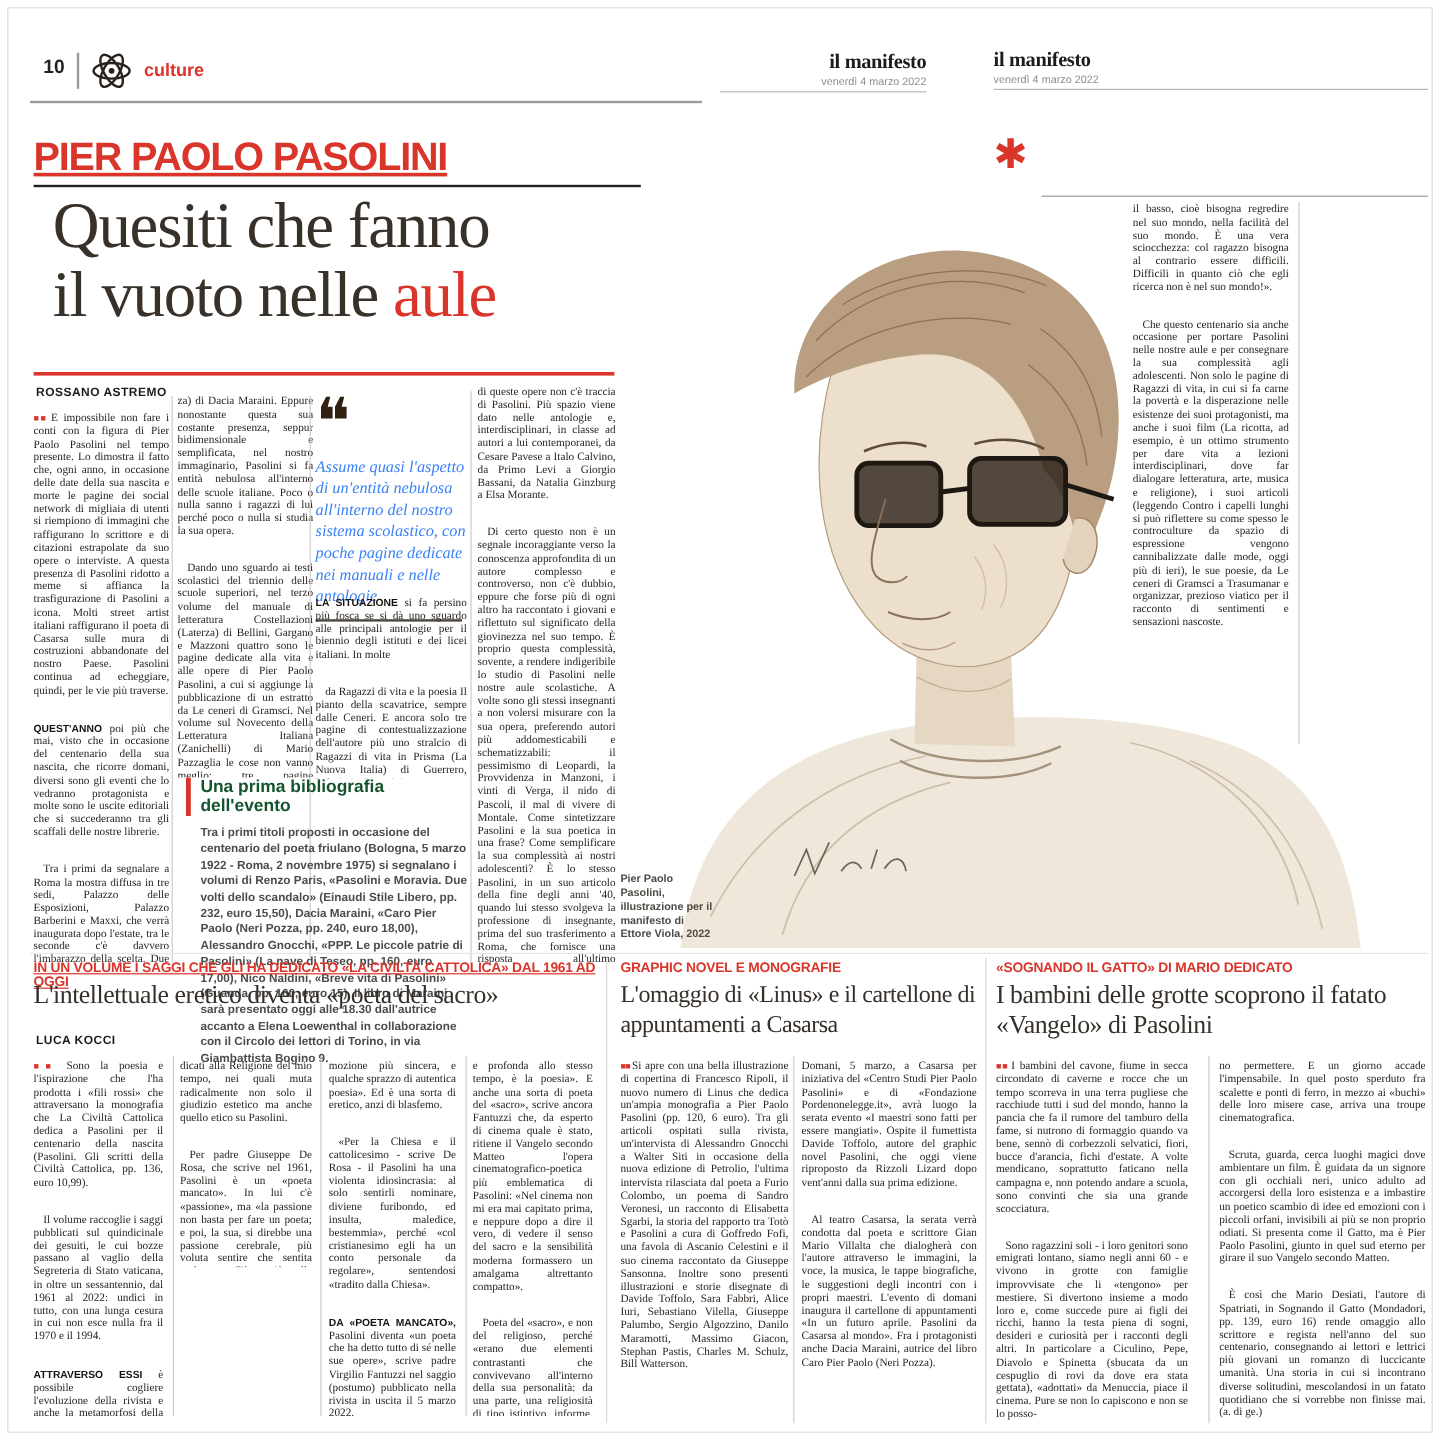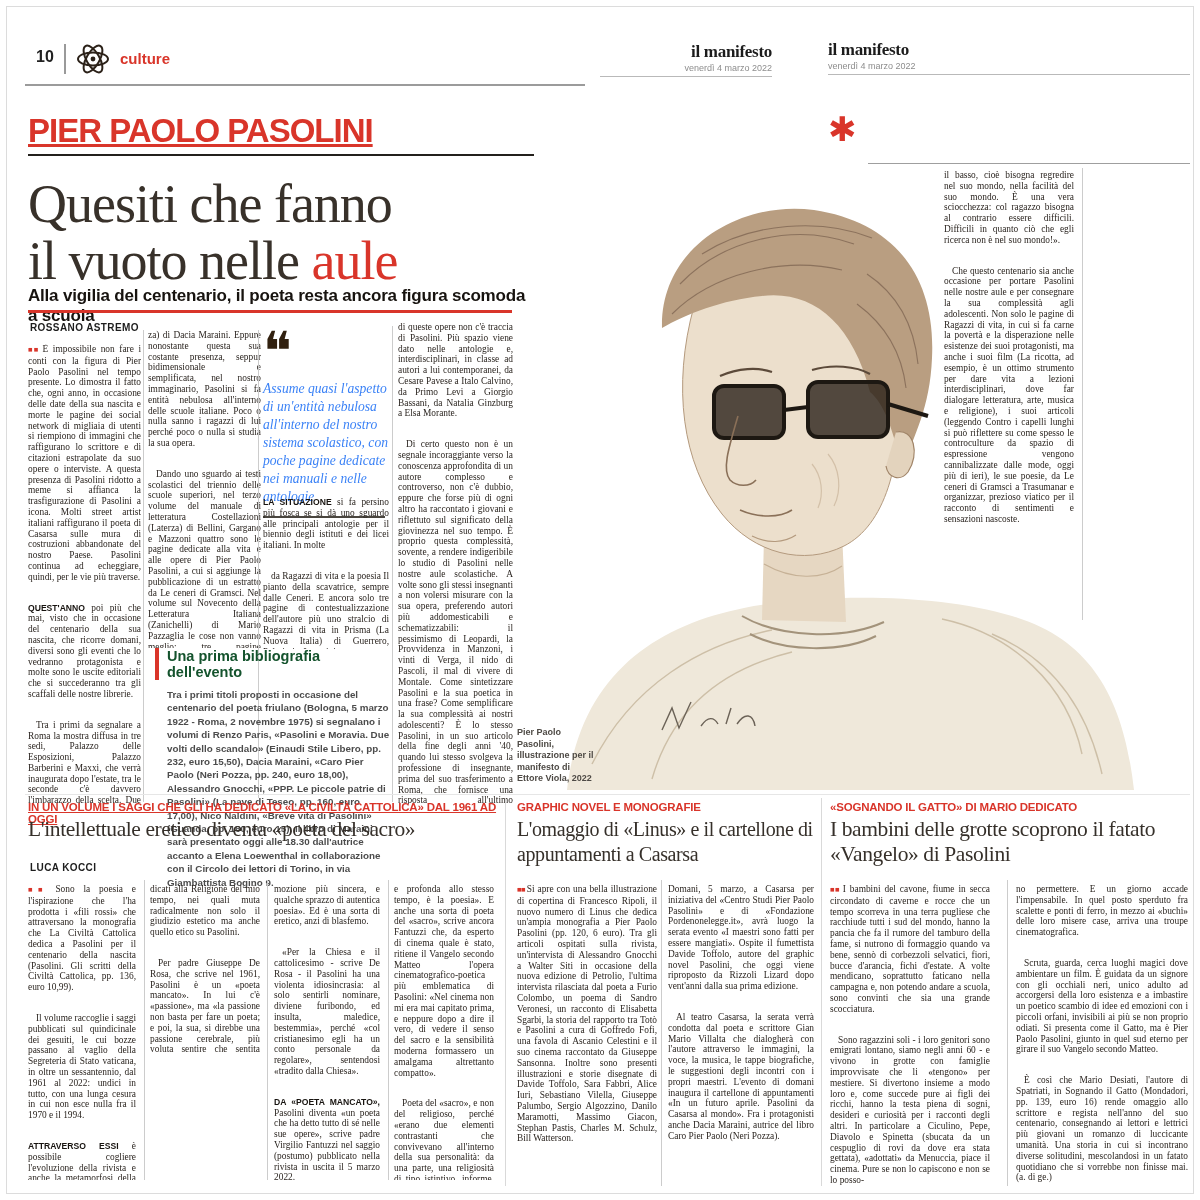--- a/index.html
+++ b/index.html
@@ -75,25 +75,24 @@
     <div class="d">venerdì 4 marzo 2022</div>
   </div>
   <div class="abs mast left" style="left:828px;top:40px;width:362px;">
     <div class="t">il manifesto</div>
     <div class="d">venerdì 4 marzo 2022</div>
   </div>
   <div class="abs hrule" style="left:25px;top:84px;width:560px;"></div>
 
   <div class="abs kicker" style="left:28px;top:112px;text-decoration:underline;">PIER PAOLO PASOLINI</div>
   <div class="abs kline" style="left:28px;top:154px;width:506px;"></div>
-  <div class="abs headline" style="left:28px;top:160px;width:520px;margin-top:16px;">
+  <div class="abs headline" style="left:44px;top:160px;width:520px;">
     <span>Quesiti che fanno</span><br>
     <span>il vuoto nelle </span><span class="red">aule</span>
   </div>
-  <div class="abs standfirst" style="left:28px;top:286px;width:500px;">Alla vigilia del centenario, il poeta resta ancora figura scomoda a scuola</div>
   <div class="abs redrule" style="left:28px;top:310px;width:484px;"></div>
   <div class="abs byline" style="left:30px;top:322px;">ROSSANO ASTREMO</div>
 
   <div class="abs star" style="left:828px;top:112px;">✱</div>
   <div class="abs tq-rule" style="left:868px;top:163px;width:322px;"></div>
 
   <div class="abs colbox" style="left:28px;top:344px;width:113px;height:462px;">
       <p class="para lede"><span class="mark">■■ </span>È impossibile non fare i conti con la figura di Pier Paolo Pasolini nel tempo presente. Lo dimostra il fatto che, ogni anno, in occasione delle date della sua nascita e morte le pagine dei social network di migliaia di utenti si riempiono di immagini che raffigurano lo scrittore e di citazioni estrapolate da suo opere o interviste. A questa presenza di Pasolini ridotto a meme si affianca la trasfigurazione di Pasolini a icona. Molti street artist italiani raffigurano il poeta di Casarsa sulle mura di costruzioni abbandonate del nostro Paese. Pasolini continua ad echeggiare, quindi, per le vie più traverse.</p>
       <p class="para lede"><b class="lead">QUEST'ANNO </b>poi più che mai, visto che in occasione del centenario della sua nascita, che ricorre domani, diversi sono gli eventi che lo vedranno protagonista e molte sono le uscite editoriali che si succederanno tra gli scaffali delle nostre librerie.</p>
       <p class="para">Tra i primi da segnalare a Roma la mostra diffusa in tre sedi, Palazzo delle Esposizioni, Palazzo Barberini e Maxxi, che verrà inaugurata dopo l'estate, tra le seconde c'è davvero l'imbarazzo della scelta. Due titoli su tutti, accomunati dalla loro natura testimoniale: Pasolini e Moravia. Due volti dello scandalo (Einaudi Stile Libero) di Renzo Paris e Caro Pier Paolo (Neri Poz-</p>

